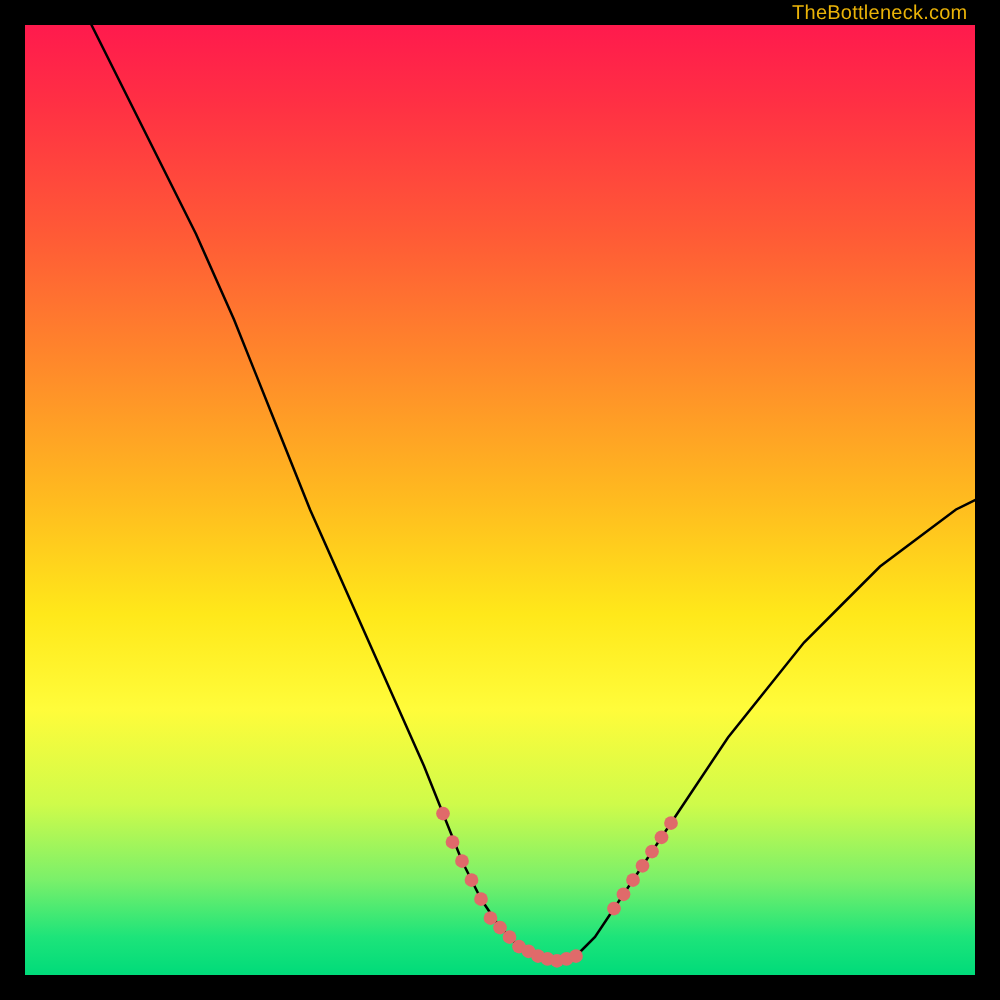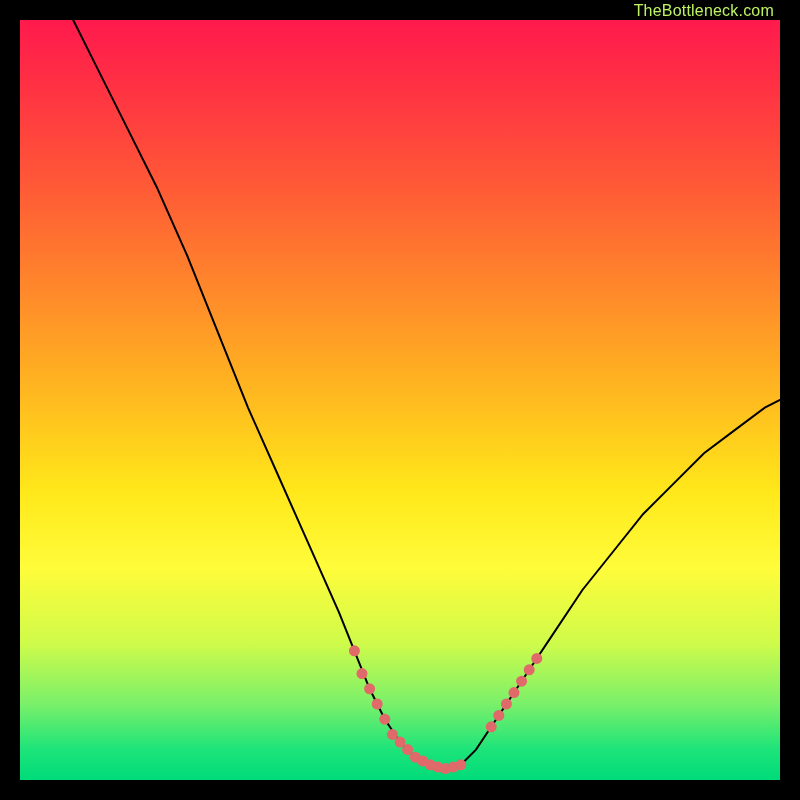--- a/index.html
+++ b/index.html
@@ -34,21 +34,21 @@
       #fffc3a 72%,
       #cffb4a 82%,
       #7af06a 90%,
       #1de47a 96%,
       #00db7a 100%);
   }
   .watermark {
     position: absolute;
     right: 6px;
     top: -18px;
-    color: #bef264;
+    color: #eab308;
     font: 500 16px Arial, Helvetica, sans-serif;
     letter-spacing: 0.2px;
   }
   svg.curve {
     position: absolute;
     left: 0;
     top: 0;
     width: 760px;
     height: 760px;
   }

